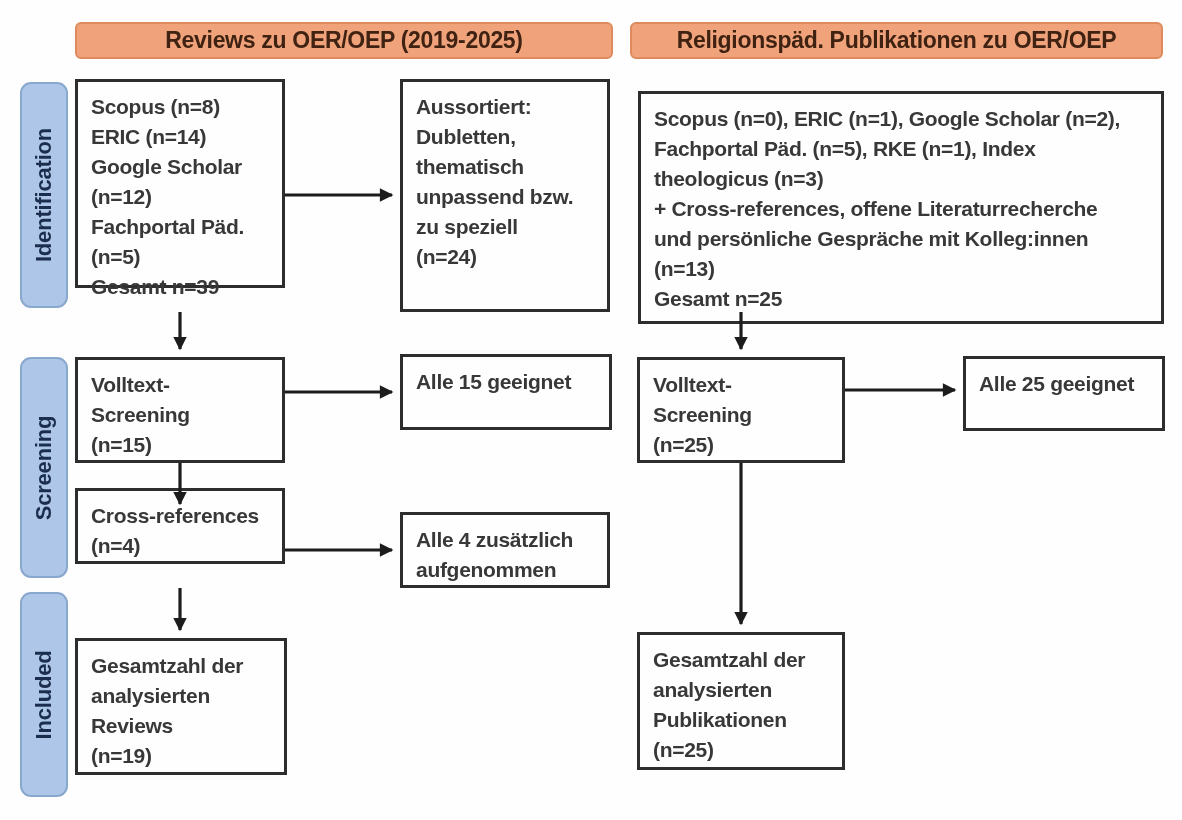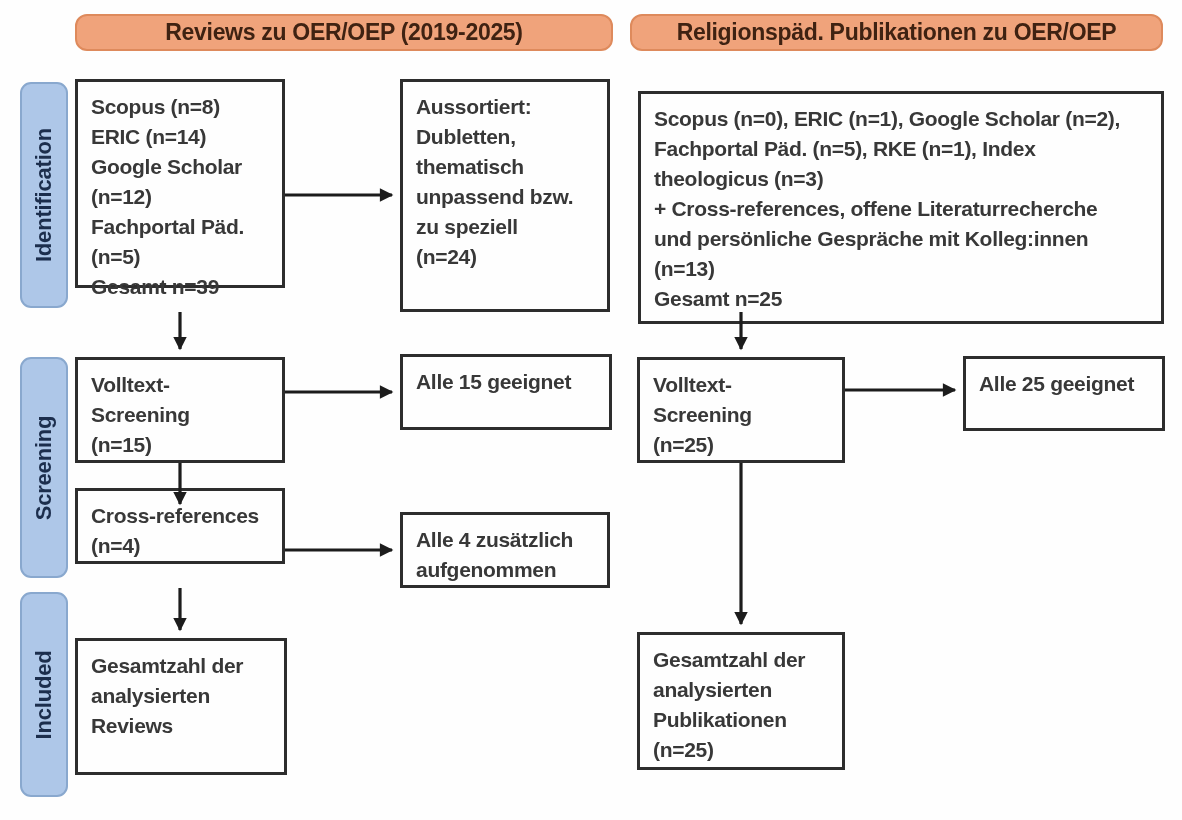--- a/index.html
+++ b/index.html
@@ -7,25 +7,25 @@
     position: relative;
     width: 1182px;
     height: 820px;
     background: #fefefe;
     font-family: "Liberation Sans", "DejaVu Sans", sans-serif;
     overflow: hidden;
   }
   
   .col-header {
     position: absolute;
-    top: 14px;
+    top: 22px;
     height: 37px;
     background: #f0a37b;
     border: 2px solid #de8a5c;
-    border-radius: 12px;
+    border-radius: 6px;
     box-sizing: border-box;
     display: flex;
     align-items: center;
     justify-content: center;
     color: #3f2212;
     font-size: 23px;
     font-weight: bold;
     letter-spacing: -0.3px;
     white-space: nowrap;
   }
@@ -146,20 +146,21 @@
 
   <div class="fbox" id="box-alle4">
     <div class="ln">Alle 4 zusätzlich</div>
     <div class="ln">aufgenommen</div>
   </div>
 
   <div class="fbox" id="box-gesamt-reviews">
     <div class="ln">Gesamtzahl der</div>
     <div class="ln">analysierten</div>
     <div class="ln">Reviews</div>
+    <div class="ln">(n=19)</div>
   </div>
 
   <div class="fbox" id="box-sources-relpaed">
     <div class="ln">Scopus (n=0), ERIC (n=1), Google Scholar (n=2),</div>
     <div class="ln">Fachportal Päd. (n=5), RKE (n=1), Index</div>
     <div class="ln">theologicus (n=3)</div>
     <div class="ln">+ Cross-references, offene Literaturrecherche</div>
     <div class="ln">und persönliche Gespräche mit Kolleg:innen</div>
     <div class="ln">(n=13)</div>
     <div class="ln">Gesamt n=25</div>

